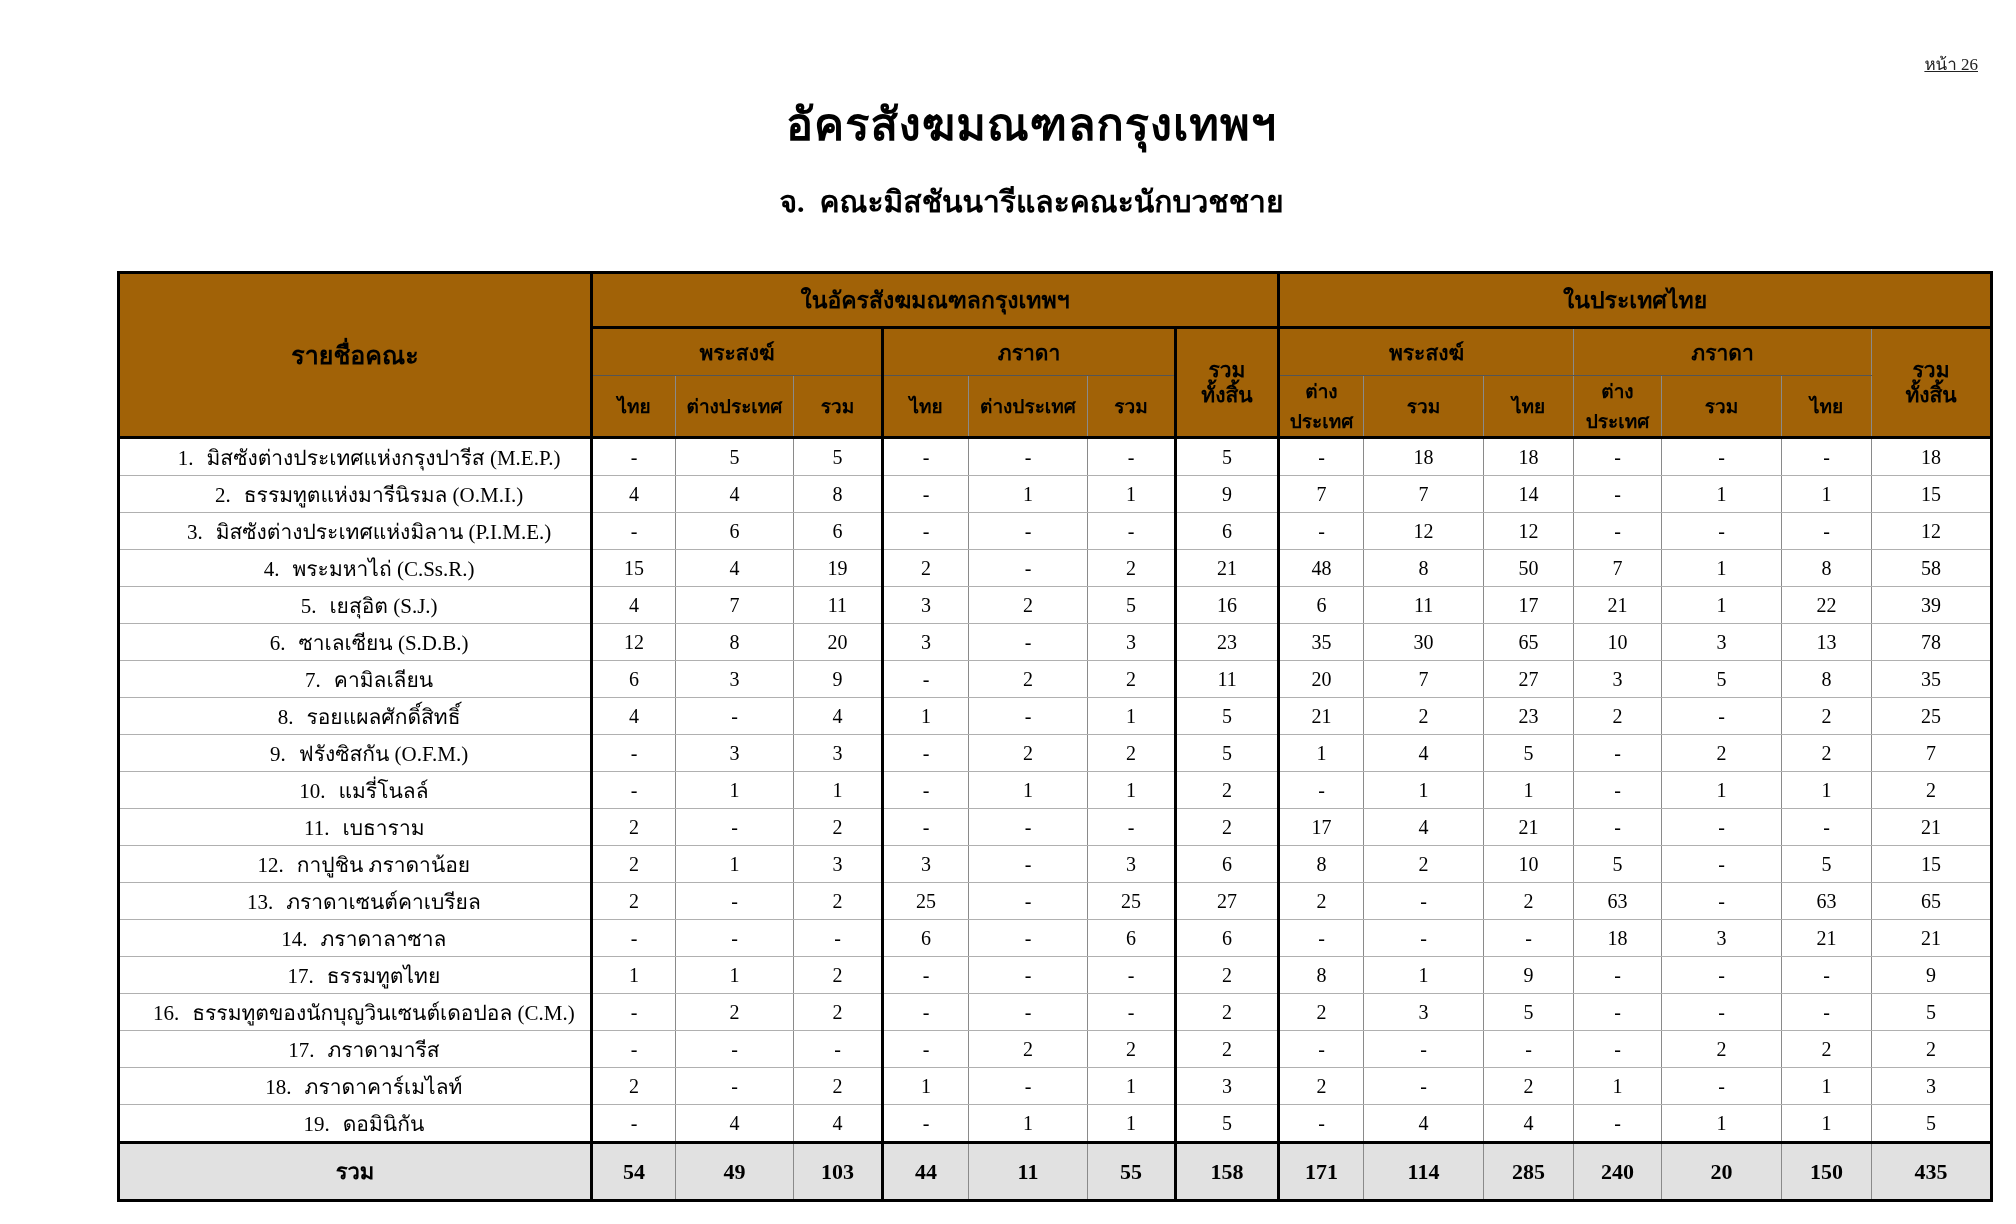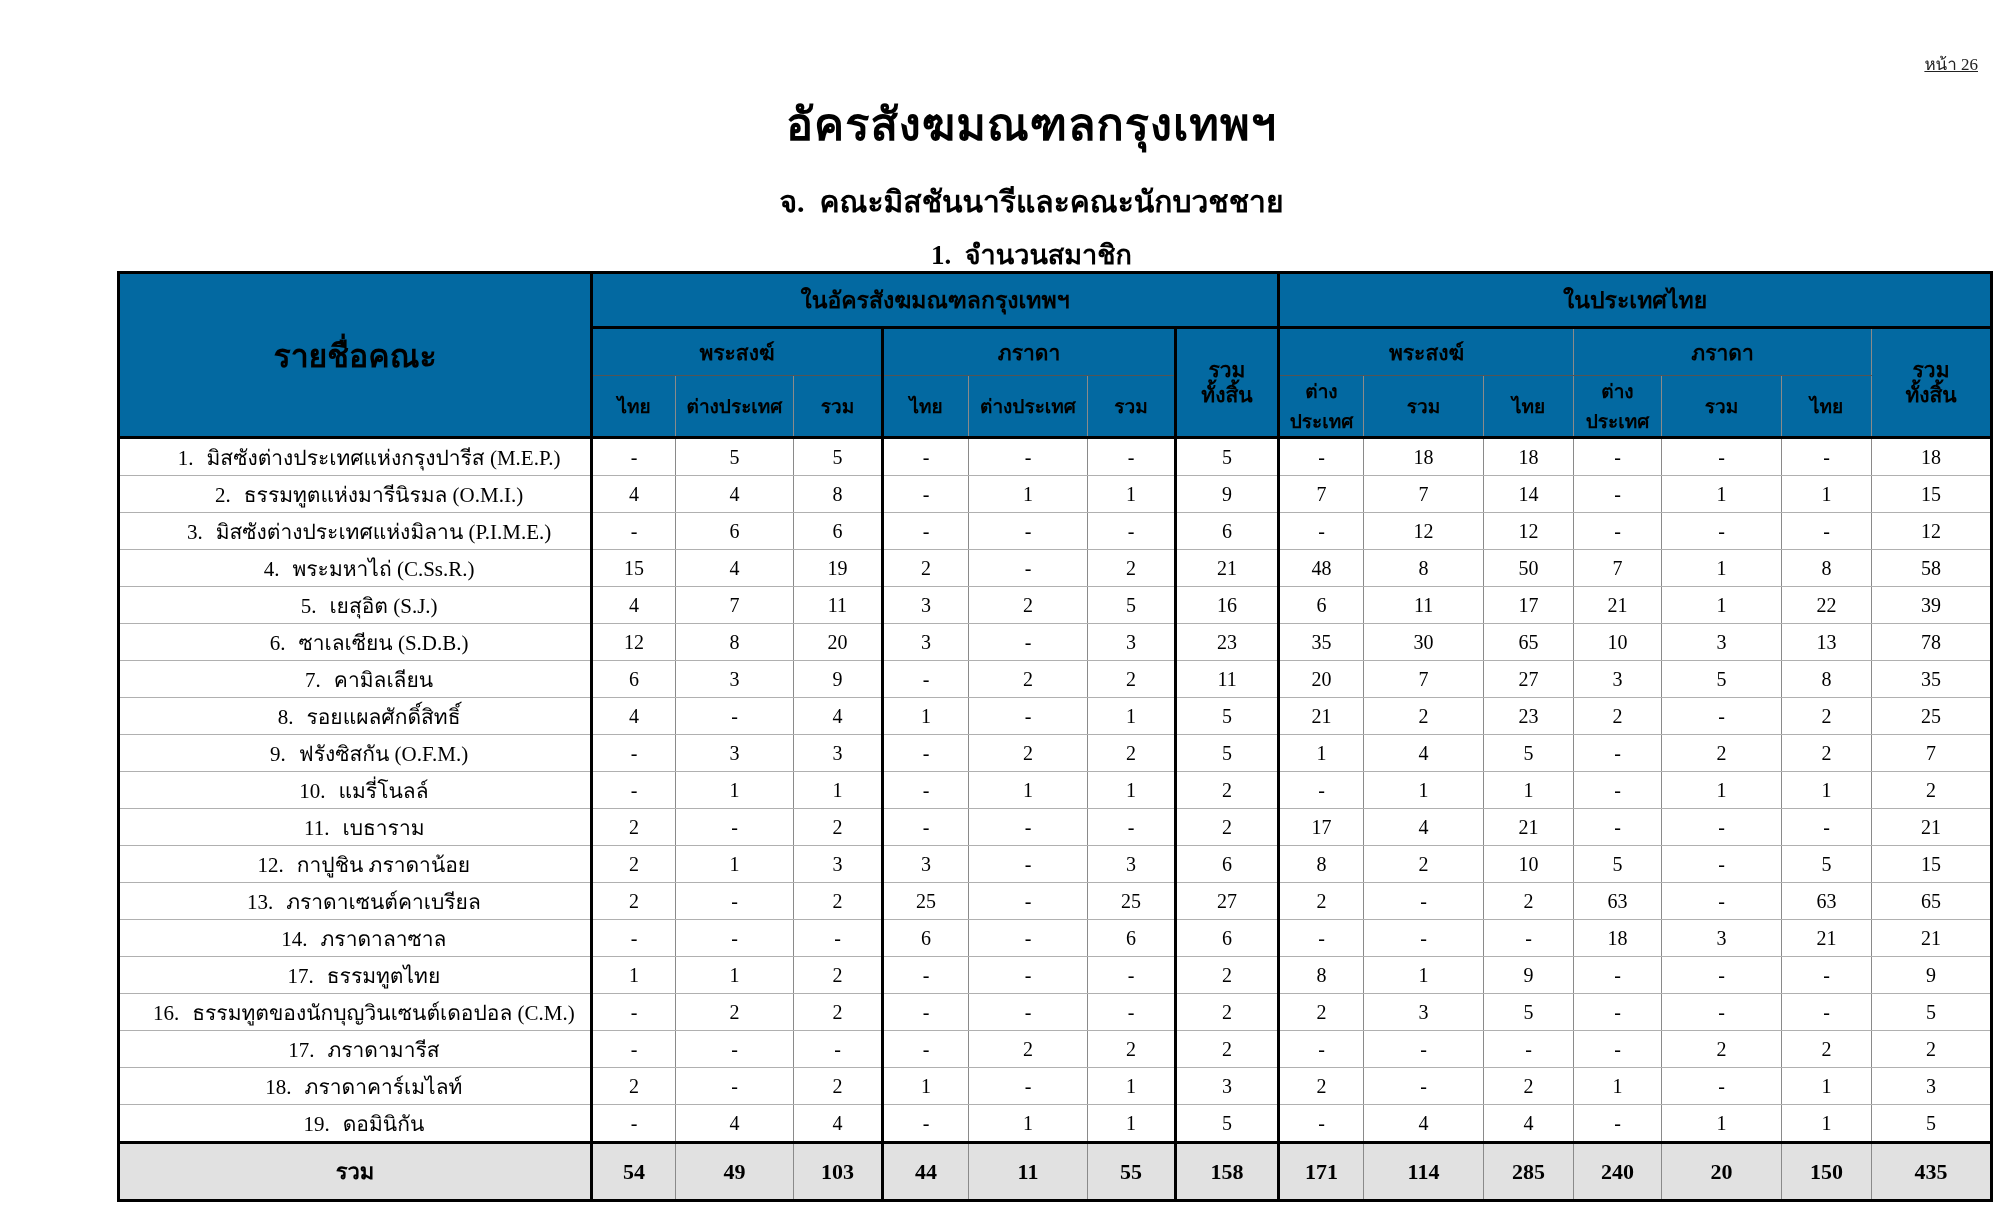--- a/index.html
+++ b/index.html
@@ -45,23 +45,23 @@
     table-layout: fixed;
     width: 1873px;
     border: 3px solid #000;
   }
   table.members th, table.members td {
     padding: 0;
     overflow: hidden;
     text-align: center;
     vertical-align: middle;
   }
-  thead th { background: #0369a1; font-weight: bold; }
+  thead th { background: #a16207; font-weight: bold; }
   th.group-head { font-size: 23px; height: 52px; border-bottom: 3px solid #000; }
-  th.name-head  { font-size: 32px; border-bottom: 3px solid #000; }
+  th.name-head  { font-size: 25px; border-bottom: 3px solid #000; }
   th.subgroup-head { font-size: 21px; height: 46px; border-bottom: 1px solid #555; }
   th.grand-head { font-size: 21px; line-height: 1.15; border-bottom: 3px solid #000; }
   th.subcol-head { font-size: 19px; height: 40px; border-bottom: 3px solid #000; }
   .br-thick { border-right: 3px solid #000; }
   .br-thin  { border-right: 1px solid #8a8a8a; }
   tbody td {
     height: 36px;
     font-size: 20px;
     border-bottom: 1px solid #b0b0b0;
   }
@@ -83,21 +83,20 @@
 </style>
 </head>
 <body>
 
 <div class="page">
   <div class="pageno">หน้า 26</div>
 
   <div class="headings">
     <h1 class="title">อัครสังฆมณฑลกรุงเทพฯ</h1>
     <h2 class="subtitle">จ.  คณะมิสชันนารีและคณะนักบวชชาย</h2>
-    <h3 class="section-title">1.  จำนวนสมาชิก</h3>
   </div>
 
   <div class="table-wrap">
     <table class="members">
         <colgroup>
           <col style="width: 473px;">
           <col style="width: 84px;">
           <col style="width: 118px;">
           <col style="width: 89px;">
           <col style="width: 86px;">

